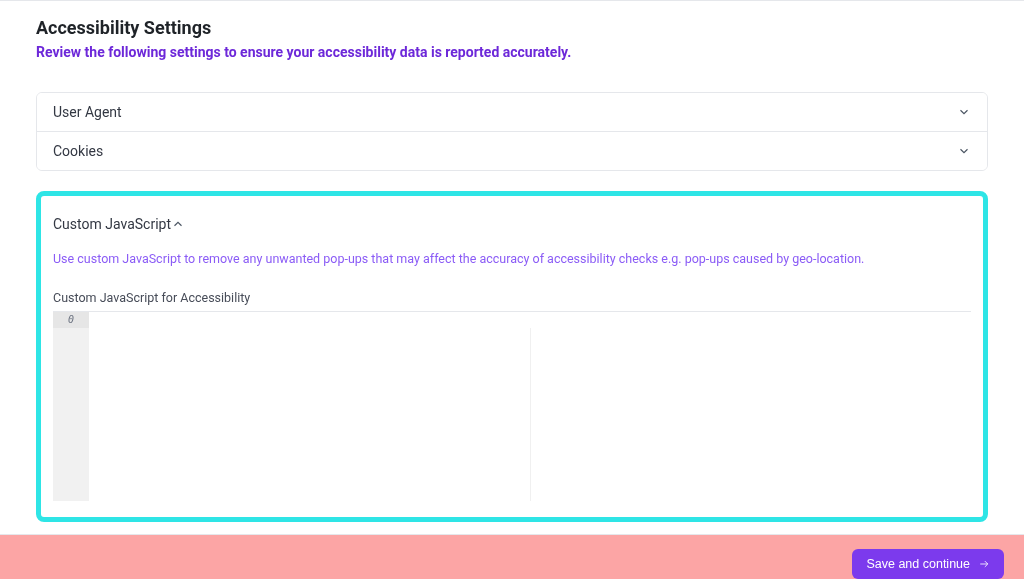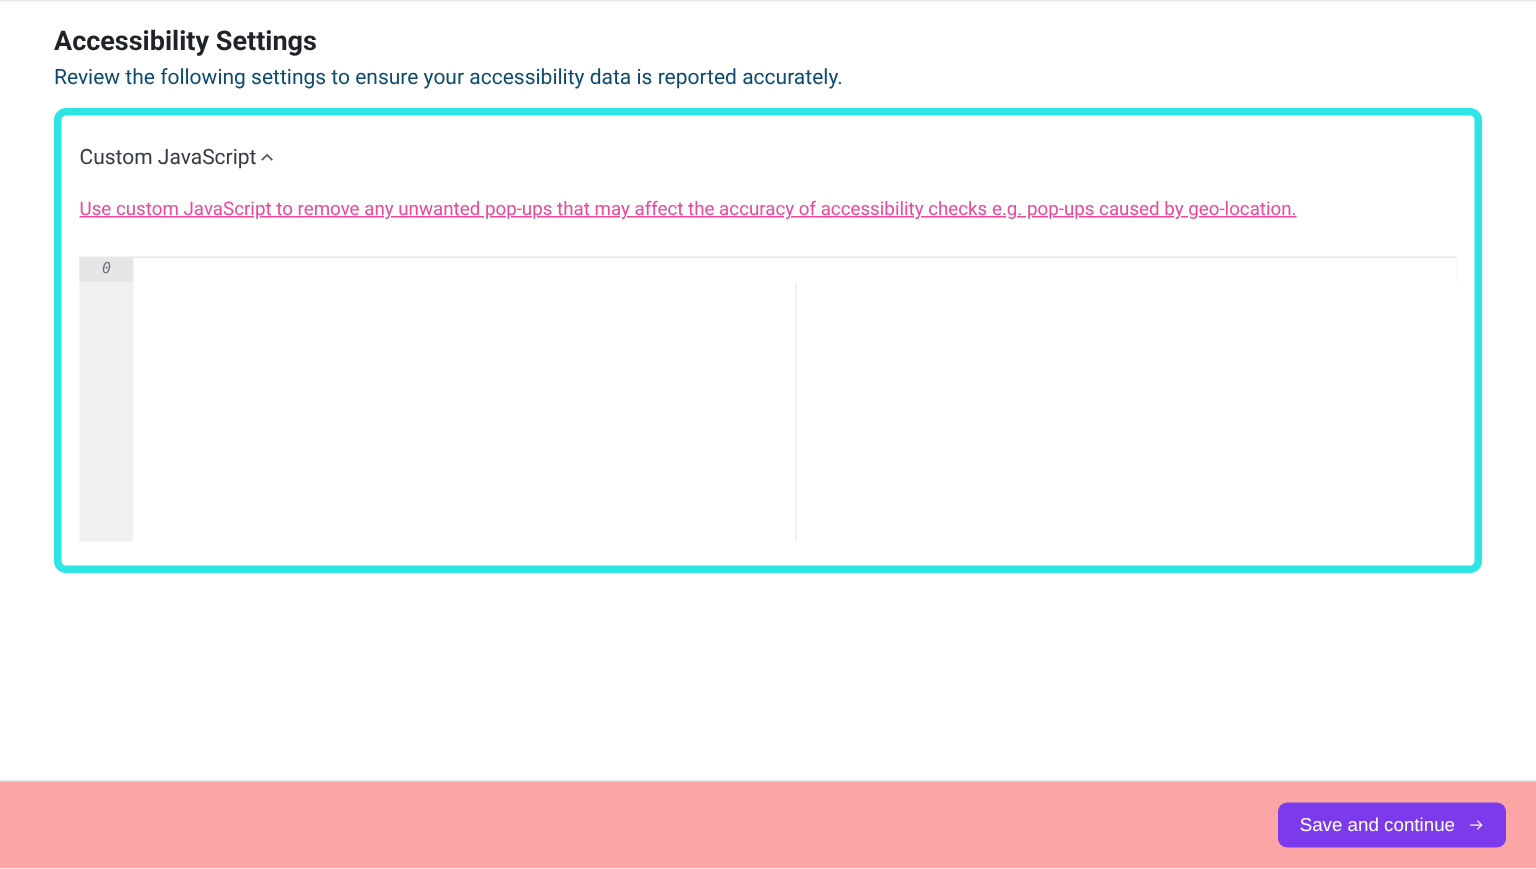--- a/index.html
+++ b/index.html
@@ -29,22 +29,23 @@
       border-top: 1px solid #e5e7eb;
     }
     .page-title {
       font-size: 18px;
       font-weight: 700;
       color: #1f2328;
       margin-bottom: 6px;
     }
     .page-subtitle {
       font-size: 14px;
-      color: #0c4a6e;
-      margin-bottom: 12px;
+      color: #6d28d9;
+      margin-bottom: 32px;
+      font-weight: bold;
     }
     .accordion {
       border: 1px solid #e5e7eb;
       border-radius: 6px;
       overflow: hidden;
       margin-bottom: 20px;
     }
     .accordion-item {
       display: flex;
       align-items: center;
@@ -79,24 +80,23 @@
       align-items: center;
       justify-content: flex-start;
       margin-bottom: 18px;
     }
     .cj-title {
       font-size: 14px;
       color: #333843;
     }
     .cj-desc {
       font-size: 12.5px;
-      color: #ec4899;
+      color: #8b5cf6;
       margin-bottom: 22px;
       line-height: 1.4;
-      text-decoration: underline;
     }
     .cj-label {
       font-size: 12.5px;
       color: #474c58;
       margin-bottom: 6px;
     }
     .editor {
       border-top: 1px solid #e5e7eb;
       display: flex;
       height: 190px;
@@ -177,31 +177,50 @@
     }
   </style>
 </head>
 <body>
 
 <div class="page">
   <div class="content">
     <h2 class="page-title">Accessibility Settings</h2>
     <p class="page-subtitle">Review the following settings to ensure your accessibility data is reported accurately.</p>
 
+    <div class="accordion">
+      <div class="accordion-item">
+        <span>User Agent</span>
+        <span class="chevron">
+          <svg viewBox="0 0 24 24">
+              <polyline points="6 9 12 15 18 9"></polyline>
+            </svg>
+        </span>
+      </div>
+      <div class="accordion-item">
+        <span>Cookies</span>
+        <span class="chevron">
+          <svg viewBox="0 0 24 24">
+              <polyline points="6 9 12 15 18 9"></polyline>
+            </svg>
+        </span>
+      </div>
+    </div>
 
     <div class="highlight-box">
       <div class="cj-header">
         <span class="cj-title">Custom JavaScript</span>
         <span class="chevron">
           <svg viewBox="0 0 24 24">
               <polyline points="6 15 12 9 18 15"></polyline>
             </svg>
         </span>
       </div>
       <p class="cj-desc">Use custom JavaScript to remove any unwanted pop-ups that may affect the accuracy of accessibility checks e.g. pop-ups caused by geo-location.</p>
+      <p class="cj-label">Custom JavaScript for Accessibility</p>
       <div class="editor">
         <div class="editor-header-bar">
           <div class="editor-tab">0</div>
         </div>
         <div class="gutter"></div>
         <div class="editor-area"></div>
       </div>
     </div>
   </div>
 

